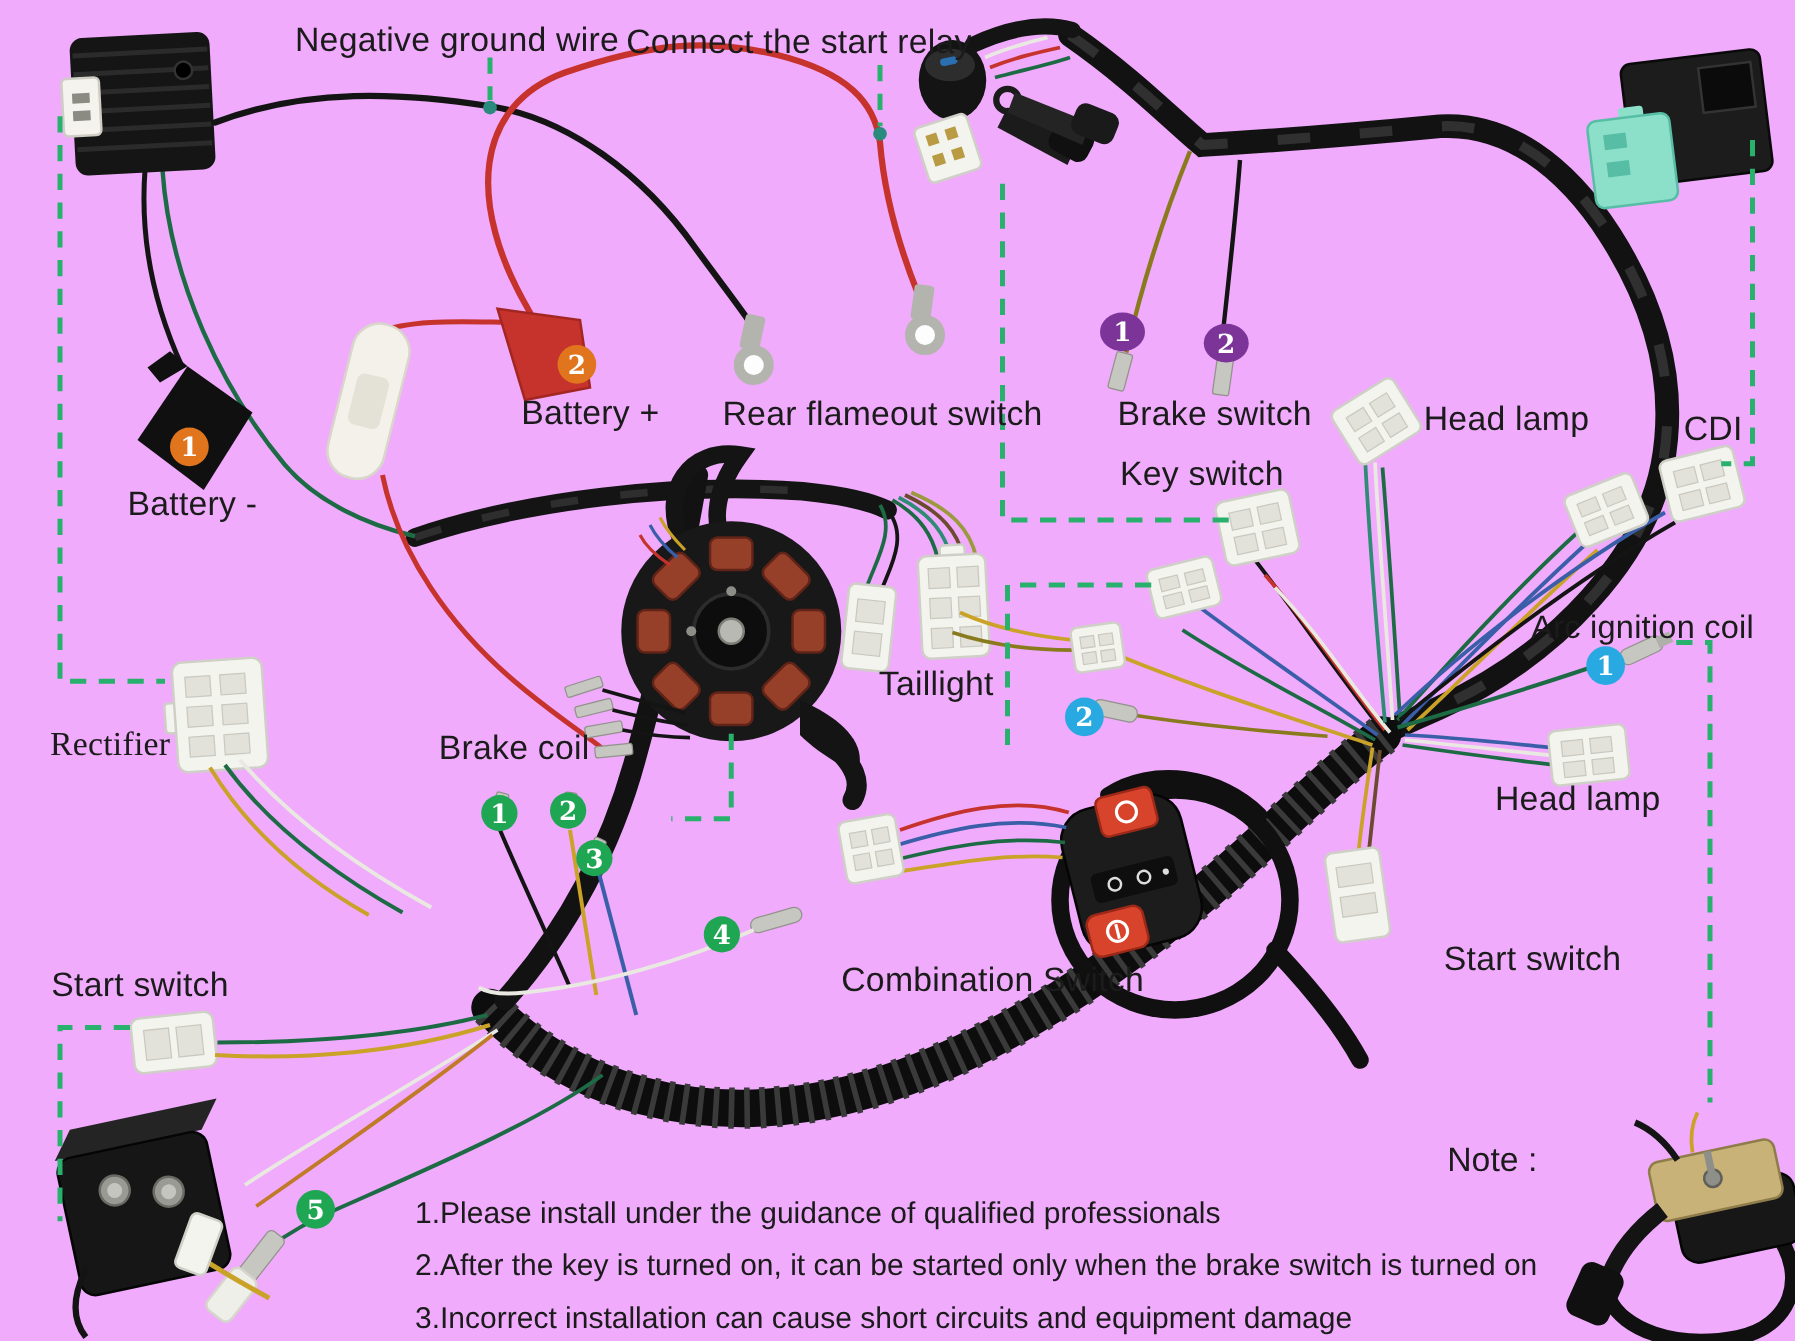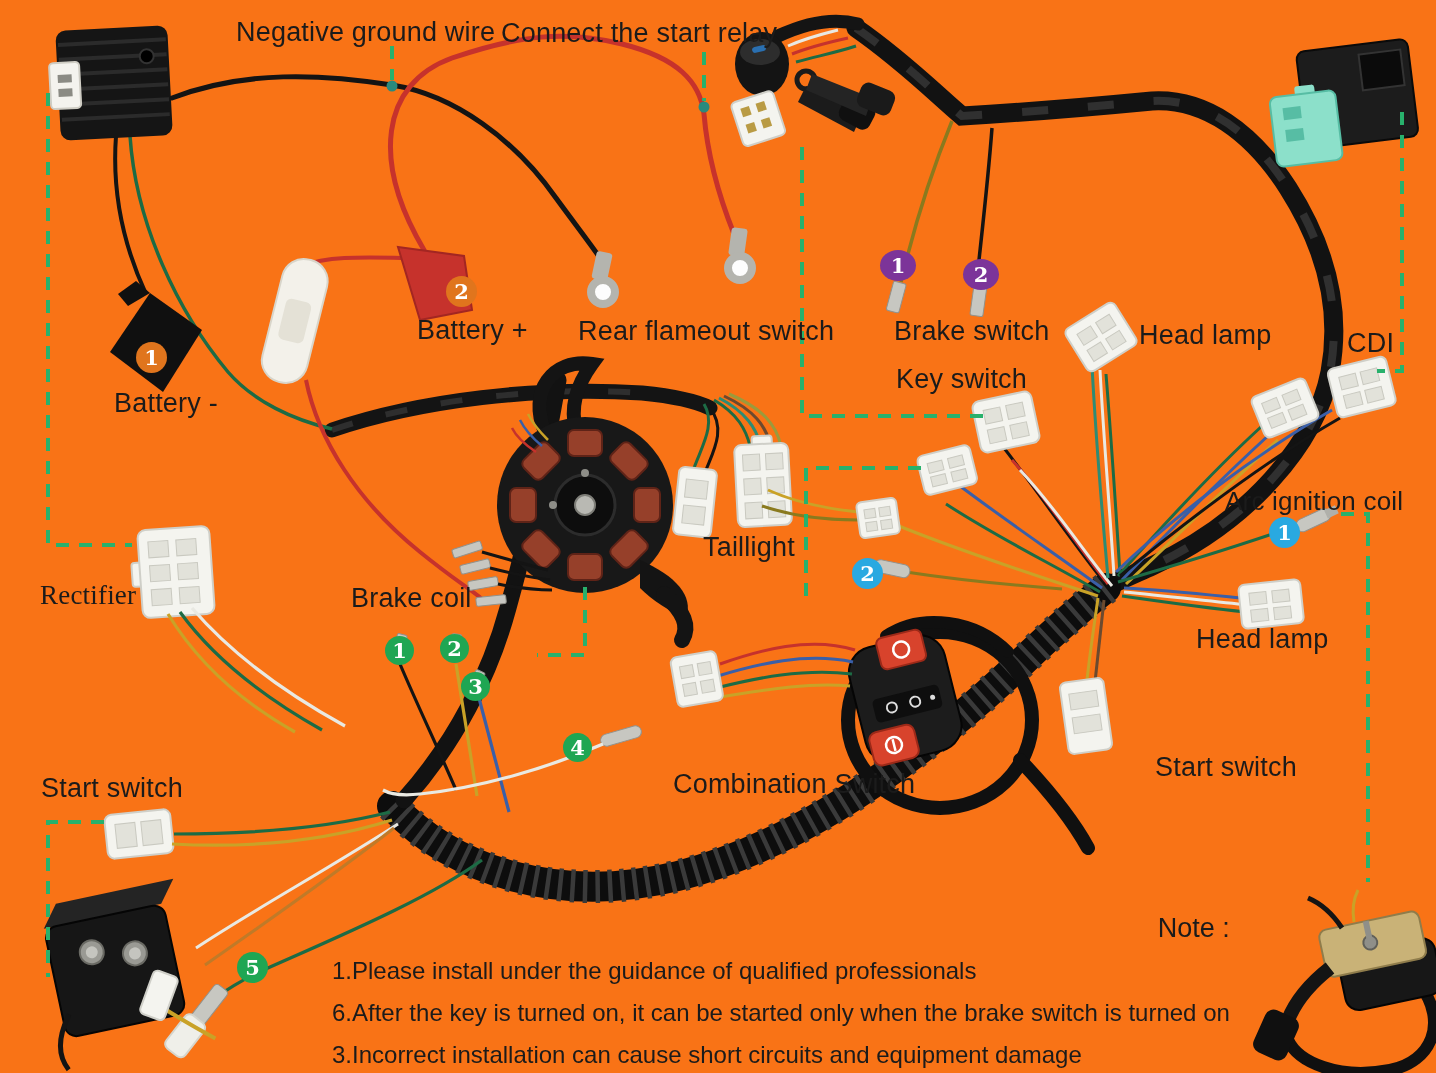--- a/index.html
+++ b/index.html
@@ -1,18 +1,18 @@
 <!DOCTYPE html>
 <html style="--leader-green: #28b16c; --dot-teal: #2a8a7d; --badge-orange: #e0751d; --badge-purple: #7c3499; --badge-blue: #29a9e1; --badge-green: #1fa653; --wire-red: #c6322c; --wire-black: #141414; --wire-green: #1d6b45; --wire-yellow: #c9a227; --wire-dark-yellow: #8a7a1e; --wire-blue: #3a5fa8; --wire-white: #e9e9e2; --wire-brown: #6b4a2f; --wire-teal: #2e8b74; --cdi-connector-mint: #8ce0ca;"><head>
 <meta charset="utf-8">
 <style>
   html,body{margin:0;padding:0;background:#ffffff;}
   #canvas{
     position:relative;width:1436px;height:1073px;overflow:hidden;
-    background:#f97316;font-family:"Liberation Sans",sans-serif;
+    background:#f0abfc;font-family:"Liberation Sans",sans-serif;
   }
   #scene{position:absolute;left:0;top:0;}
   .lbl{
     position:absolute;color:#1b1b1b;font-size:27px;line-height:1.1;
     white-space:nowrap;letter-spacing:0.2px;
   }
   .leader{stroke:var(--leader-green,#28b16c);stroke-width:4;fill:none;stroke-dasharray:13 10;}
   .dot{fill:var(--dot-teal,#2a8a7d);}
   .conn{fill:#f4f4ef;stroke:#cfcfc8;stroke-width:2;}
   .slot{fill:#e2e2da;stroke:#c9c9c0;stroke-width:1;}
@@ -383,21 +383,21 @@
     <path class="leader" d="M1402,112 L1402,371 L1377,371"></path>
     <path class="leader" d="M1341,514 L1368,514 L1368,882"></path>
     <path class="leader" d="M104,822 L48,822 L48,977"></path>
   </g>
 </svg>
 
   <div class="lbl" style="left:236px;top:18px;">Negative ground wire</div>
   <div class="lbl" style="left:501px;top:19px;">Connect the start relay</div>
   <div class="lbl" style="left:417px;top:316px;">Battery +</div>
   <div class="lbl" style="left:578px;top:317px;">Rear flameout switch</div>
-  <div class="lbl" style="left:114px;top:389px;">Battery -</div>
+  <div class="lbl" style="left:102px;top:389px;">Battery -</div>
   <div class="lbl" style="left:894px;top:317px;">Brake switch</div>
   <div class="lbl" style="left:896px;top:365px;">Key switch</div>
   <div class="lbl" style="left:1139px;top:321px;">Head lamp</div>
   <div class="lbl" style="left:1347px;top:329px;">CDI</div>
   <div class="lbl" style="left:40px;top:581px;font-family:Liberation Serif, serif;">Rectifier</div>
   <div class="lbl" style="left:351px;top:584px;">Brake coil</div>
   <div class="lbl" style="left:703px;top:533px;">Taillight</div>
   <div class="lbl" style="left:1225px;top:487px;font-size:26px;">Arc ignition coil</div>
   <div class="lbl" style="left:1196px;top:625px;">Head lamp</div>
   <div class="lbl" style="left:673px;top:770px;">Combination Switch</div>
@@ -412,17 +412,17 @@
   <div class="badge blue" style="left:852px;top:558px;">2</div>
   <div class="badge green" style="left:385px;top:636px;">1</div>
   <div class="badge green" style="left:440px;top:634px;">2</div>
   <div class="badge green" style="left:461px;top:672px;">3</div>
   <div class="badge green" style="left:563px;top:733px;">4</div>
   <div class="badge green" style="left:237px;top:952px;width:31px;height:31px;">5</div>
 
   <div id="note">
     <div class="note-title">Note :</div>
     <div class="note-item">1.Please install under the guidance of qualified professionals</div>
-    <div class="note-item">6.After the key is turned on, it can be started only when the brake switch is turned on</div>
+    <div class="note-item">2.After the key is turned on, it can be started only when the brake switch is turned on</div>
     <div class="note-item">3.Incorrect installation can cause short circuits and equipment damage</div>
   </div>
 
 </div>
 
 </body></html>

